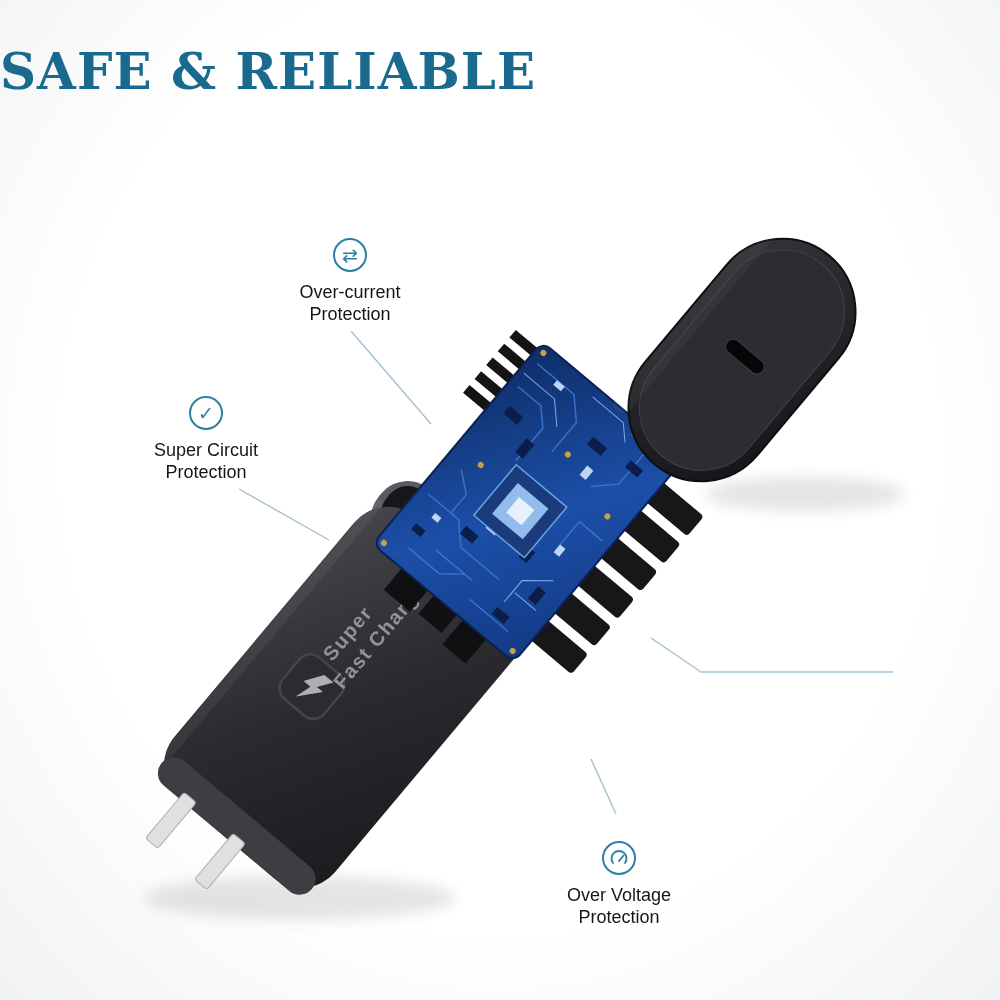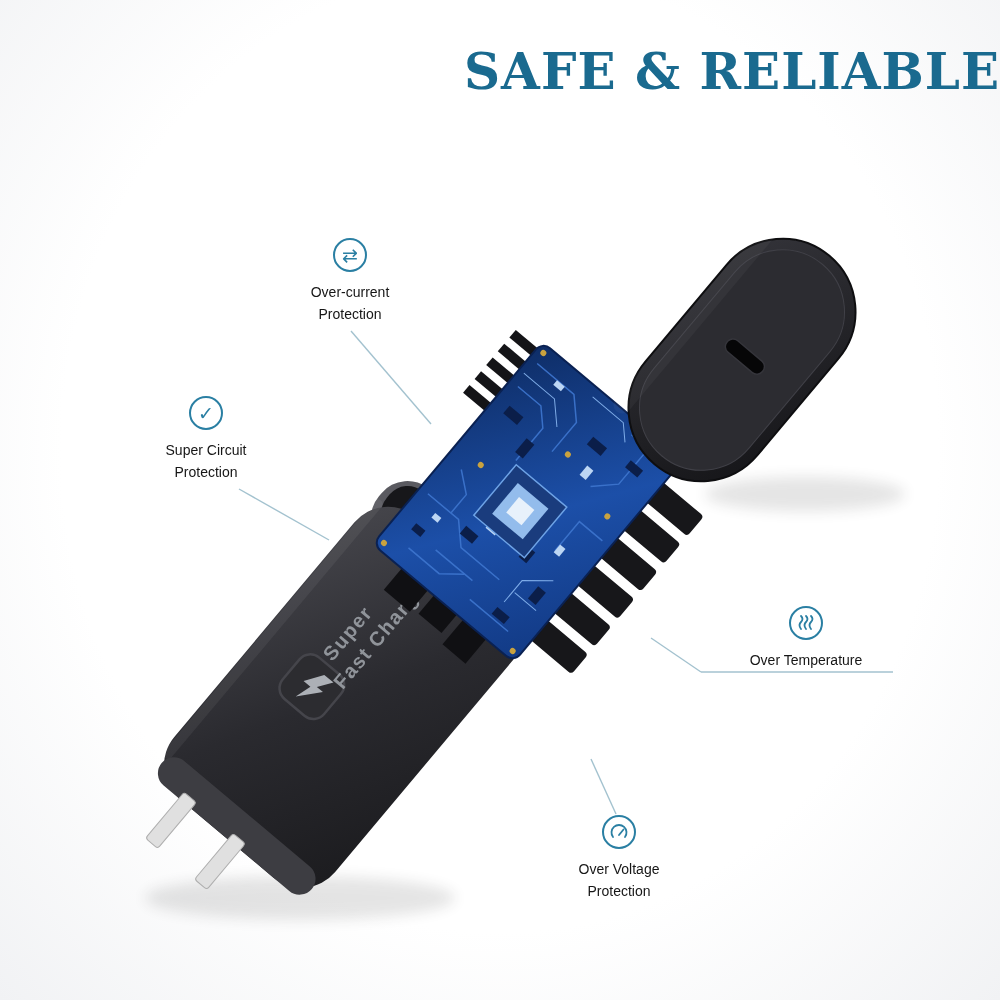--- a/index.html
+++ b/index.html
@@ -1,28 +1,28 @@
 <!DOCTYPE html>
 <html><head>
 <meta charset="utf-8">
 <style>
   html,body{margin:0;padding:0;}
   body{font-family:"Liberation Sans",sans-serif;background:#ffffff;}
   .stage{position:relative;width:1000px;height:1000px;overflow:hidden;
          background:radial-gradient(ellipse at 50% 45%, #ffffff 62%, #f1f2f4 100%);}
-  .title{position:absolute;top:42px;left:0;width:100%;text-align:right;margin:0;
+  .title{position:absolute;top:42px;left:0;width:100%;text-align:left;margin:0;
          font-family:"DejaVu Serif",serif;font-weight:700;font-size:50px;
          letter-spacing:1px;color:#1a6a8f;}
   .scene{position:absolute;left:0;top:0;}
   .callout{position:absolute;display:flex;flex-direction:column;align-items:center;gap:9px;text-align:center;}
   .badge{width:34px;height:34px;border:2px solid #2a7fa3;border-radius:50%;
          display:flex;align-items:center;justify-content:center;
          color:#2a7fa3;background:#ffffff;font-size:19px;line-height:1;box-sizing:border-box;}
   .badge svg{display:block;}
-  .label{font-size:14px;color:#161616;line-height:22px;}
+  .label{font-size:18px;color:#161616;line-height:22px;}
 </style>
 </head>
 <body>
 
 <div class="stage">
 
   <svg class="scene" width="1000" height="1000" viewBox="0 0 1000 1000">
     <defs>
       <linearGradient id="gBody" x1="0" y1="0" x2="1" y2="1">
         <stop offset="0" stop-color="#47474d"></stop>
@@ -183,34 +183,22 @@
   <div class="callout" style="left:111px;top:396px;width:190px">
     <div class="badge">
       <span>✓</span>
     </div>
     <div class="label">
       <div>Super Circuit</div>
       <div>Protection</div>
     </div>
   </div>
 
-  <div class="callout" style="left:708px;top:606px;width:196px">
-    <div class="badge">
-      <svg width="20" height="20" viewBox="0 0 20 20" fill="none" stroke="#2a7fa3" stroke-width="1.8" stroke-linecap="round">
-        <path d="M5 3 q3 3 0 6 q-3 3 0 7"></path>
-        <path d="M10 3 q3 3 0 6 q-3 3 0 7"></path>
-        <path d="M15 3 q3 3 0 6 q-3 3 0 7"></path>
-      </svg>
-    </div>
-    <div class="label">
-      <div>Over Temperature</div>
-    </div>
-  </div>
-
-  <div class="callout" style="left:524px;top:815px;width:190px">
+
+  <div class="callout" style="left:524px;top:841px;width:190px">
     <div class="badge">
       <svg width="20" height="20" viewBox="0 0 20 20" fill="none" stroke="#2a7fa3" stroke-width="1.8" stroke-linecap="round">
         <path d="M4 15 A 7.5 7.5 0 1 1 16 15"></path>
         <line x1="10" y1="13" x2="14.5" y2="7.5"></line>
       </svg>
     </div>
     <div class="label">
       <div>Over Voltage</div>
       <div>Protection</div>
     </div>

